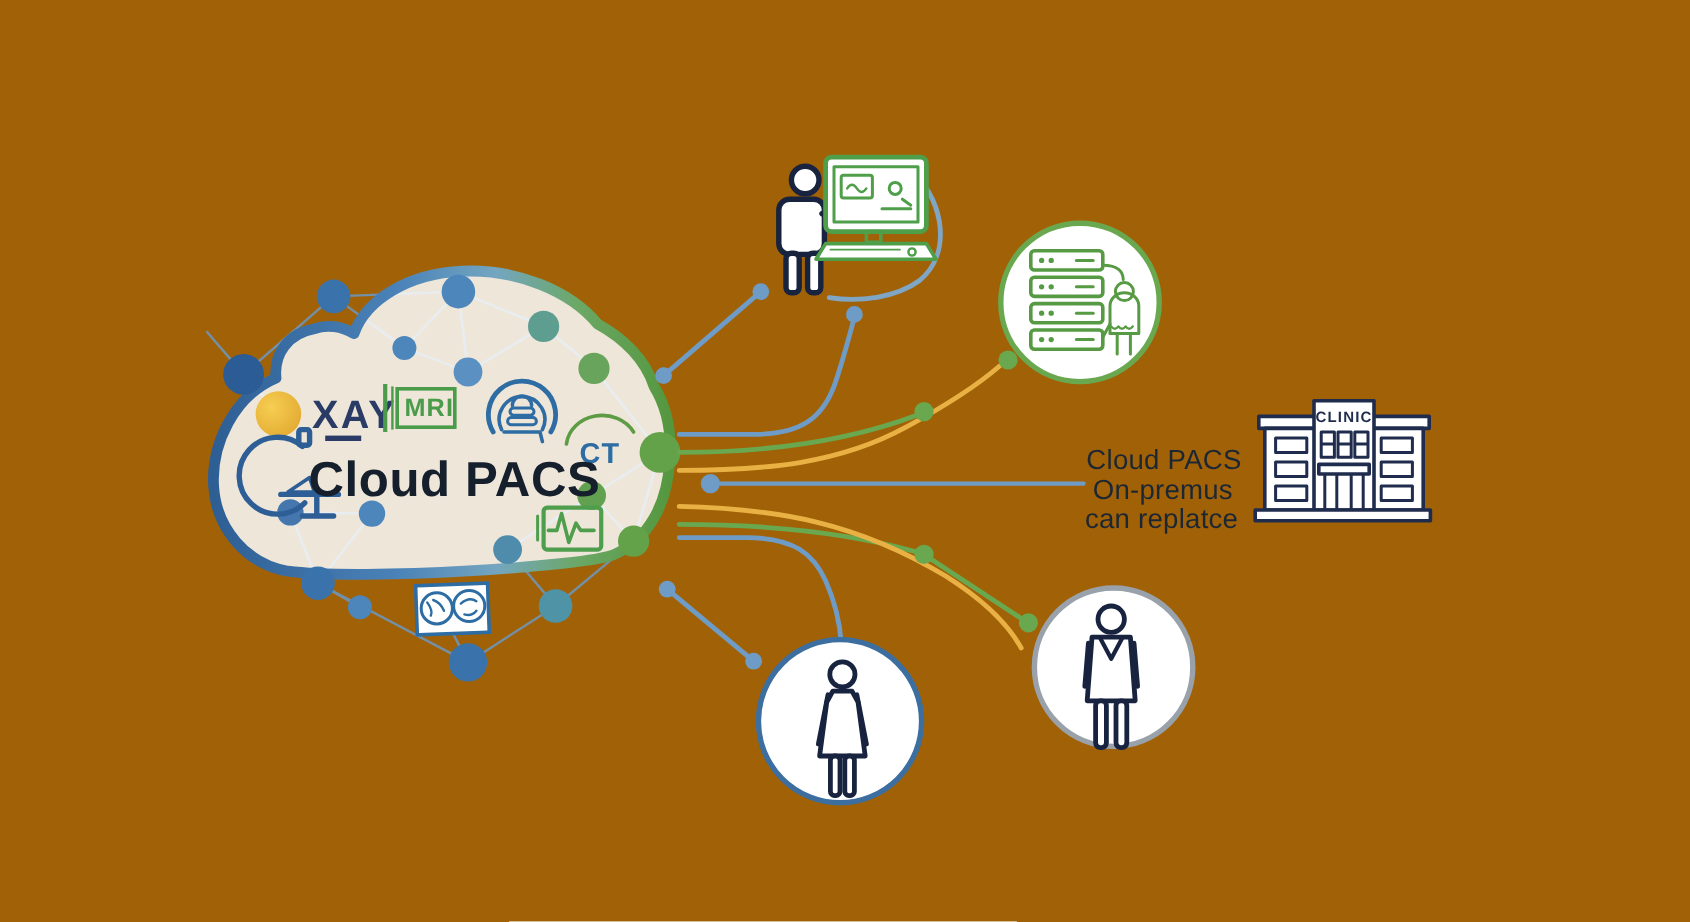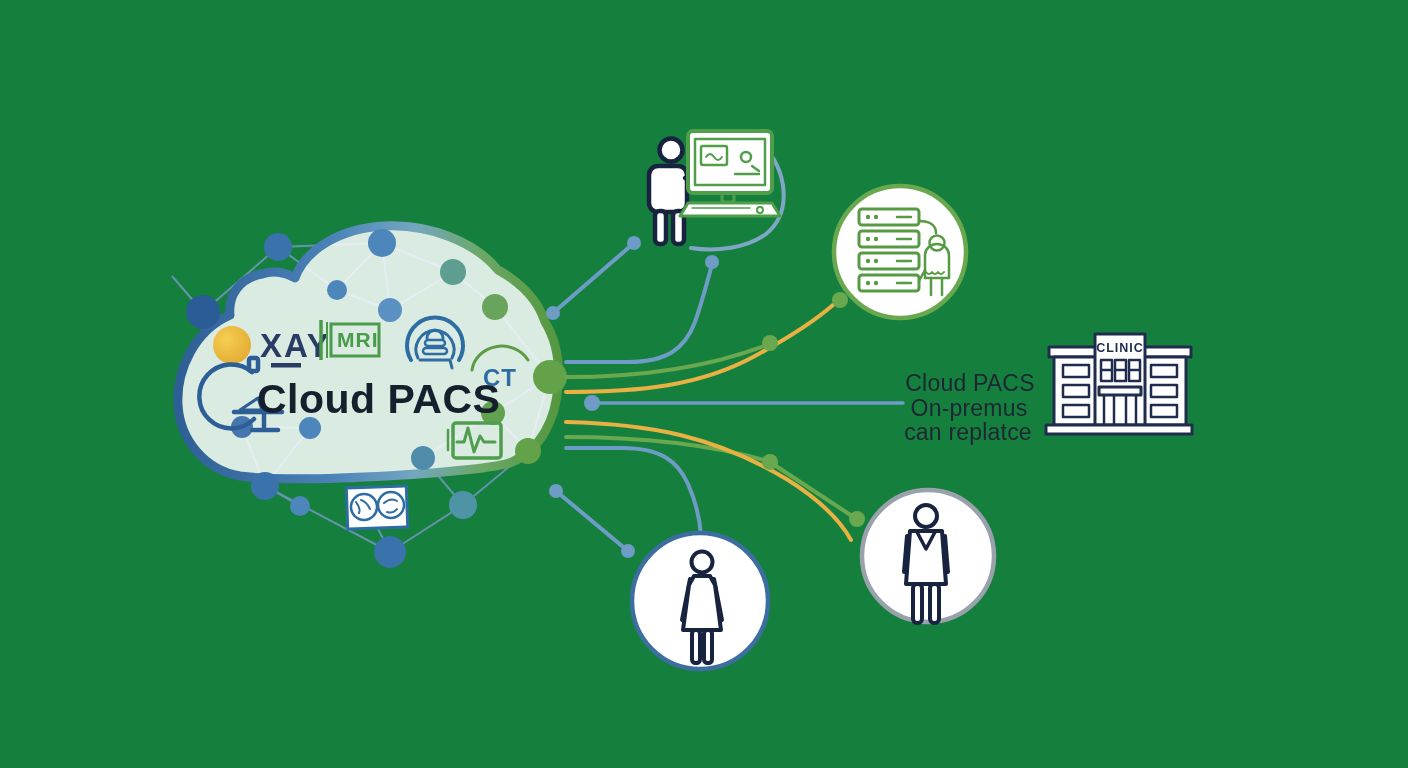--- a/index.html
+++ b/index.html
@@ -1,16 +1,16 @@
 <!DOCTYPE html>
 <html><head>
 <meta charset="utf-8">
 <style>
   html,body{margin:0;padding:0;background:#ffffff;}
-  .canvas{position:relative;width:1408px;height:768px;background:#15803d;overflow:hidden;
+  .canvas{position:relative;width:1408px;height:768px;background:#a16207;overflow:hidden;
           font-family:"Liberation Sans",sans-serif;}
   svg{position:absolute;top:0;left:0;}
   svg text{font-family:"Liberation Sans",sans-serif;}
   .cloud-title{font-size:41px;font-weight:700;fill:#161f2c;letter-spacing:.5px;}
   .xray-label{font-size:33px;font-weight:600;fill:#2a3c66;letter-spacing:2px;}
   .mri-label{font-size:21px;font-weight:600;fill:#4a9b4a;letter-spacing:1px;}
   .ct-label{font-size:24px;font-weight:600;fill:#2d6da3;letter-spacing:1px;}
   .clinic-sign{font-size:12.5px;font-weight:700;fill:#1f2c4d;letter-spacing:1px;}
   .annot{font-size:23px;font-weight:500;fill:#1d2733;letter-spacing:.2px;}
 </style>

